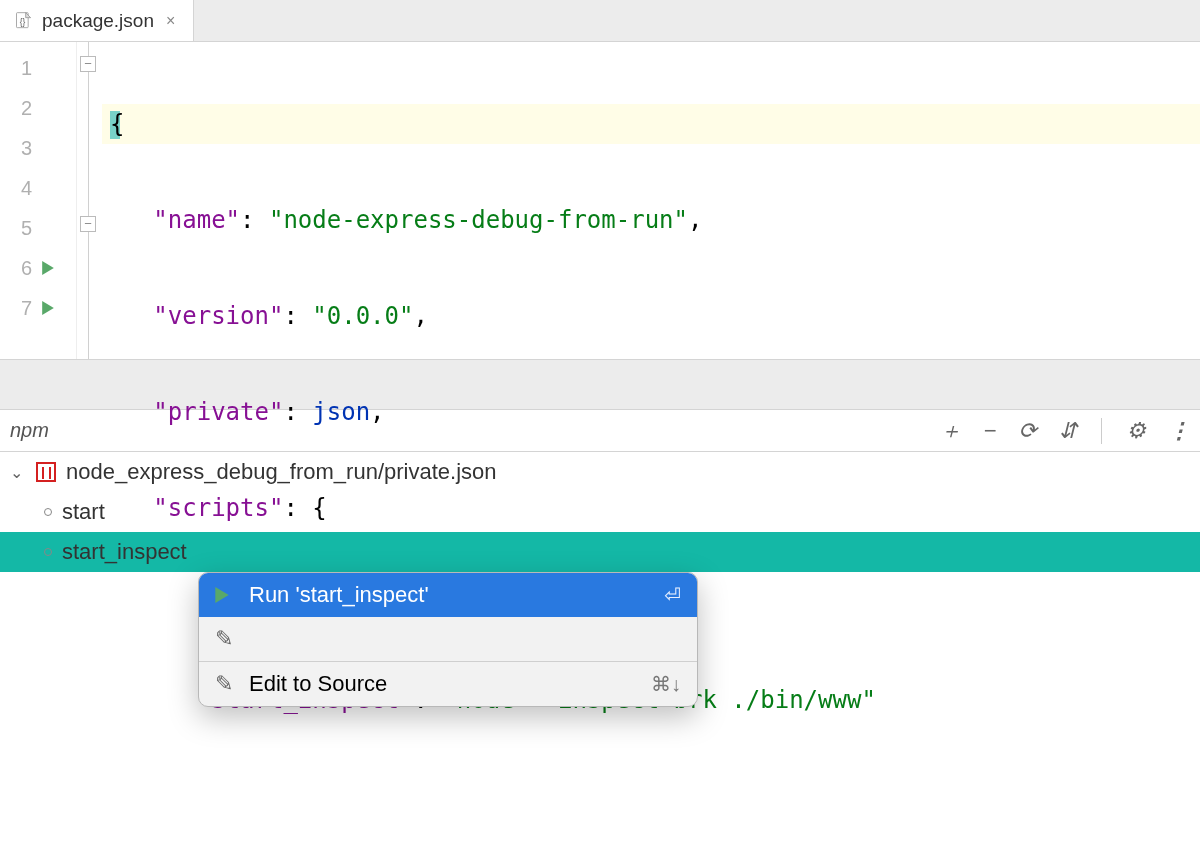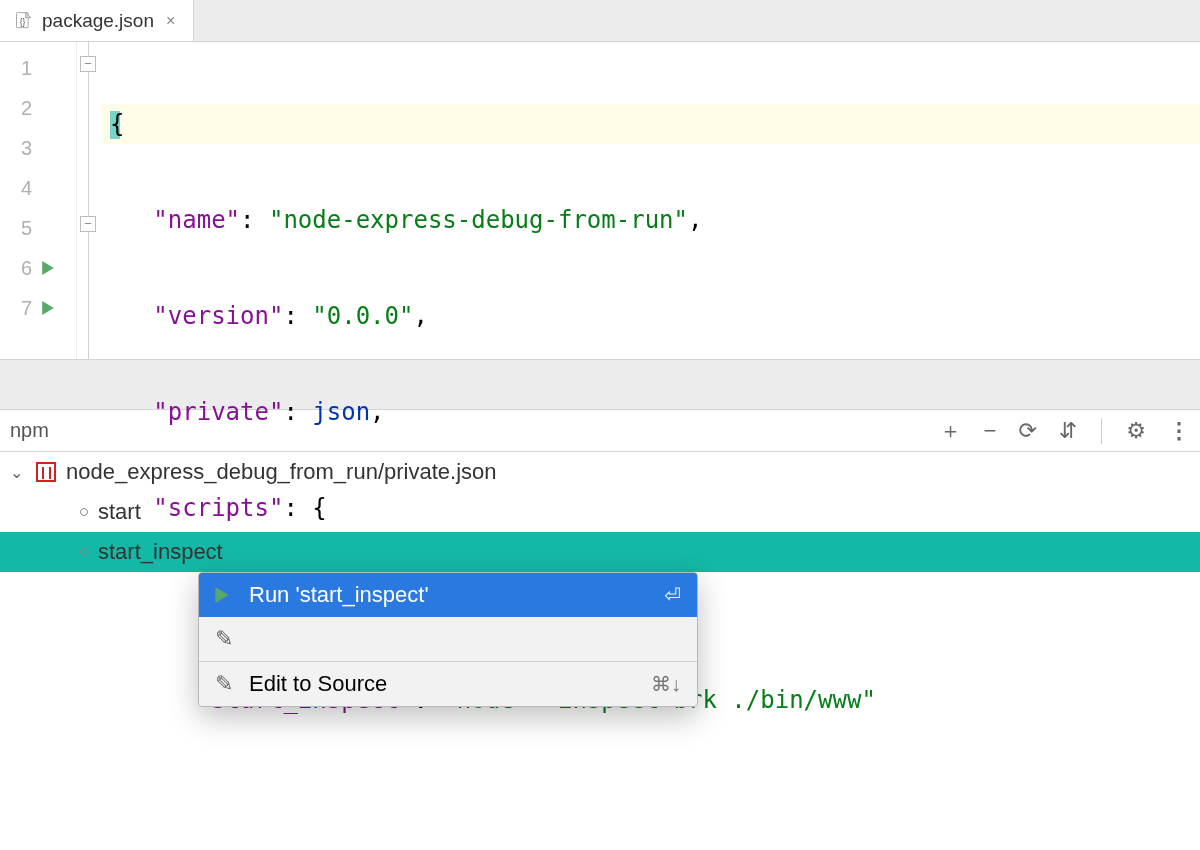--- a/index.html
+++ b/index.html
@@ -144,20 +144,21 @@
 .tool-header {
   height: 42px;
   background: #ffffff;
   border-bottom: 1px solid #d4d4d4;
   display: flex;
   align-items: center;
   padding: 12px 10px;
   font-family: -apple-system, "Segoe UI", sans-serif;
   font-size: 20px;
   color: #555;
+  font-style: italic;
 }
 .tool-header .title { flex: 1; }
 .tool-header .tool-icons { display:flex; gap:22px; align-items:center; }
 .tool-header .tool-icons span { color:#666; font-size:22px; cursor:pointer; }
 .tool-sep { width:1px; height:26px; background:#ccc; margin:0 2px; }
 
 
 .tree {
   background:#fff;
   font-family: -apple-system, "Segoe UI", sans-serif;
@@ -167,21 +168,21 @@
 .tree-row {
   height: 40px;
   display:flex;
   align-items:center;
   padding-left: 10px;
   gap:10px;
 }
 .tree-row.selected {
   background:#14b8a6;
 }
-.tree-row.indent1 { padding-left: 80px; }
+.tree-row.indent1 { padding-left: 44px; }
 .tree-chevron { font-size:16px; color:#666; width:16px; }
 .tree-bullet { width:8px; height:8px; border:1px solid #888; border-radius:50%; }
 .npm-icon {
   width:20px; height:20px;
   border:2px solid #d42020;
   position:relative;
 }
 .npm-icon::after {
   content:"";
   position:absolute;
@@ -192,21 +193,21 @@
 }
 
 
 .context-menu {
   position:absolute;
   left: 198px;
   top: 572px;
   width: 500px;
   background:#f2f2f2;
   border:1px solid #b8b8b8;
-  border-radius:4px;
+  border-radius:10px;
   box-shadow:0 10px 30px rgba(0,0,0,0.25);
   font-family: -apple-system, "Segoe UI", sans-serif;
   font-size: 22px;
   overflow:hidden;
 }
 .menu-item {
   height:44px;
   display:flex;
   align-items:center;
   padding:0 16px;

